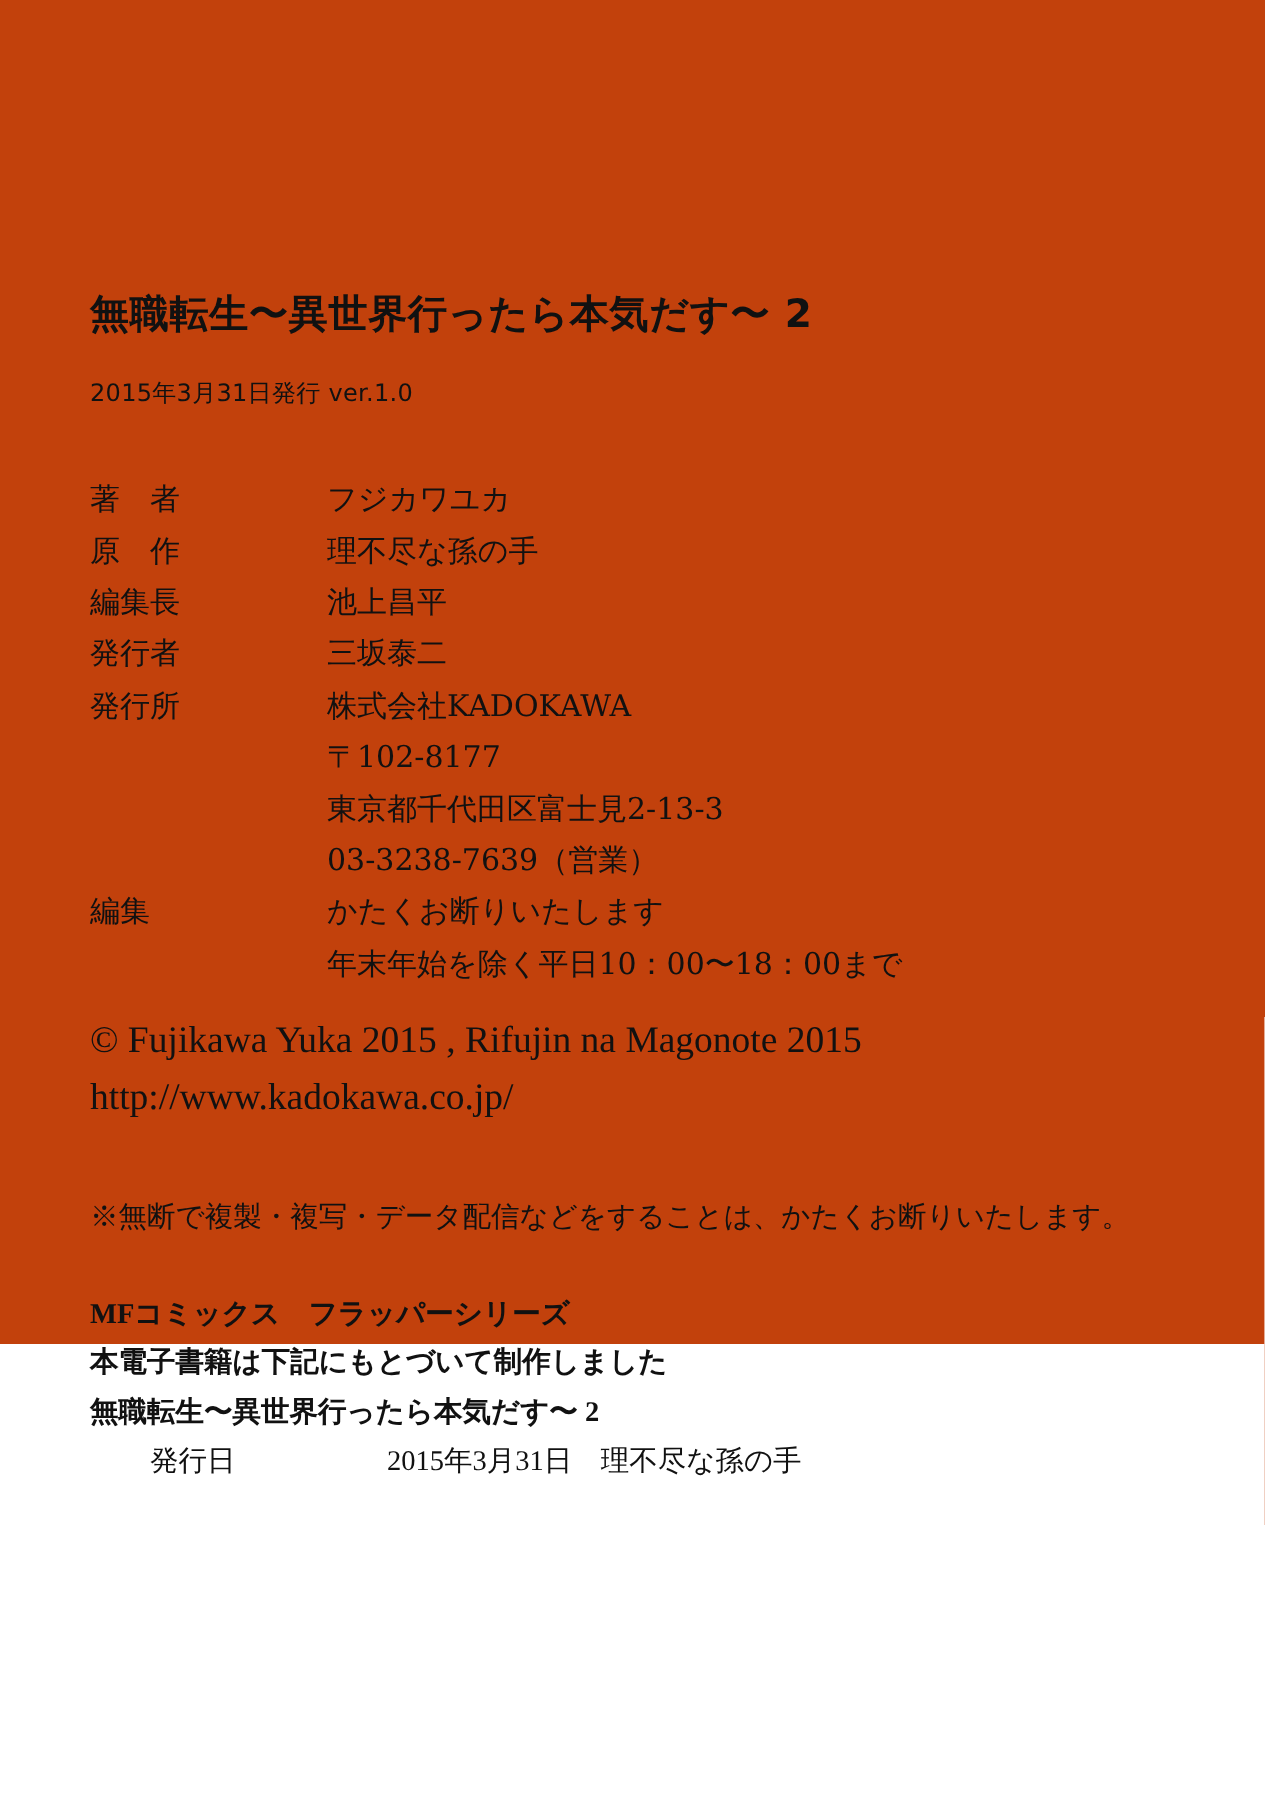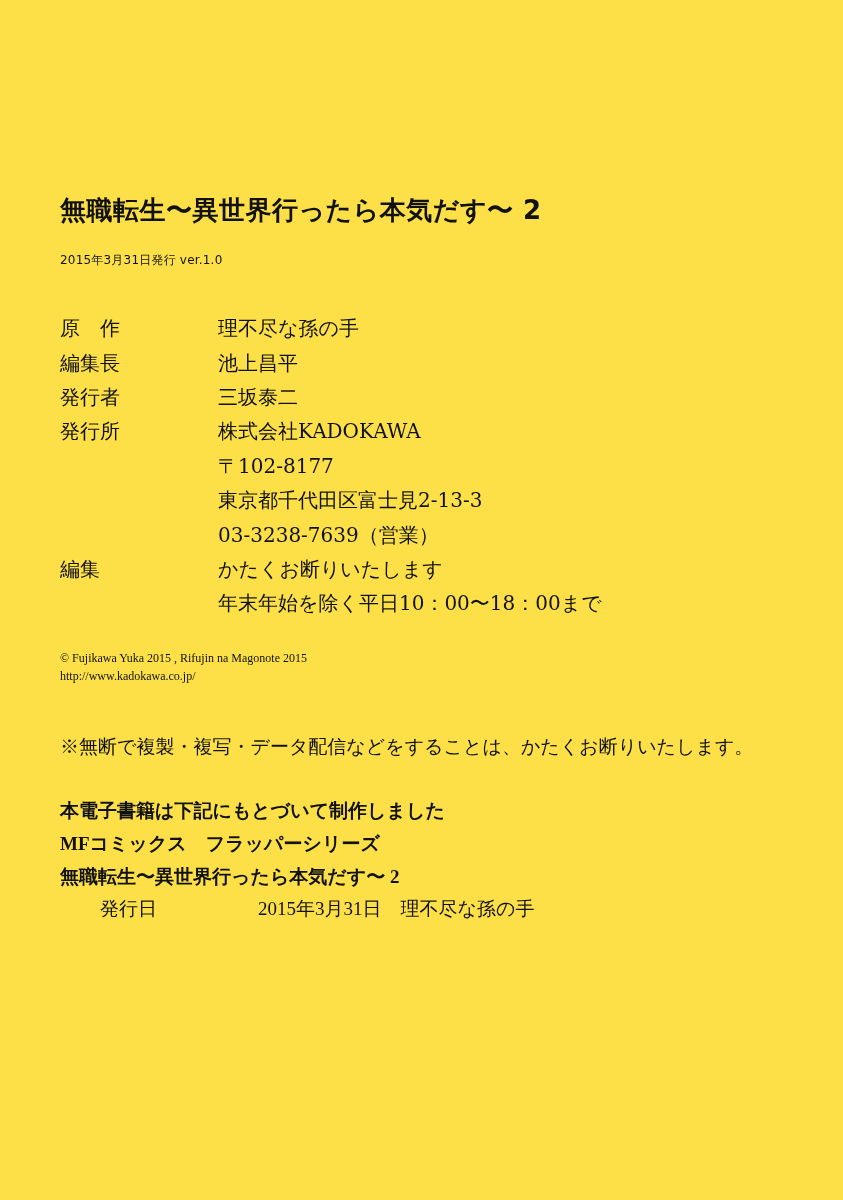--- a/index.html
+++ b/index.html
@@ -13,41 +13,41 @@
     font-family: "Liberation Serif", "DejaVu Serif", serif;
     color: #111111;
     position: relative;
     overflow: hidden;
   }
   .page {
     position: absolute;
     left: 0;
     top: 0;
     width: 843px;
-    height: 1200px;
-    background: #fde047;
+    height: 896px;
+    background: #c2410c;
   }
   .content {
     position: absolute;
     left: 60px;
     top: 195px;
     width: 740px;
   }
   .book-title {
     font-family: "DejaVu Sans", "Liberation Sans", sans-serif;
     font-weight: bold;
     font-size: 26px;
     letter-spacing: 0.5px;
     line-height: 1.2;
     margin: 0 0 26px 0;
     white-space: nowrap;
   }
   .pubdate {
     font-family: "DejaVu Sans", "Liberation Sans", sans-serif;
-    font-size: 12px;
+    font-size: 16px;
     letter-spacing: 0.2px;
     margin: 0 0 42px 0;
   }
   table.colophon {
     border-collapse: collapse;
     margin: 0 0 0 0;
   }
   table.colophon td {
     padding: 0;
     vertical-align: top;
@@ -56,22 +56,22 @@
     white-space: nowrap;
   }
   td.label {
     width: 158px;
     font-family: "DejaVu Serif", "Liberation Serif", serif;
   }
   td.value {
     font-family: "DejaVu Serif", "Liberation Serif", serif;
   }
   .copyright {
-    margin-top: 28px;
-    font-size: 12px;
+    margin-top: 16px;
+    font-size: 25px;
     line-height: 1.5;
   }
   .copyright div {
     white-space: nowrap;
   }
   .notice {
     margin-top: 48px;
     font-size: 19px;
     line-height: 1.5;
     white-space: nowrap;
@@ -100,20 +100,24 @@
 
 <div class="page">
   <div class="content">
 
     <h1 class="book-title">無職転生〜異世界行ったら本気だす〜 2</h1>
 
     <div class="pubdate">2015年3月31日発行 ver.1.0</div>
 
     <table class="colophon">
       <tbody>
+          <tr>
+        <td class="label">著　者</td>
+        <td class="value">フジカワユカ</td>
+      </tr>
       <tr>
         <td class="label">原　作</td>
         <td class="value">理不尽な孫の手</td>
       </tr>
       <tr>
         <td class="label">編集長</td>
         <td class="value">池上昌平</td>
       </tr>
       <tr>
         <td class="label">発行者</td>
@@ -147,22 +151,22 @@
       </table>
 
     <div class="copyright">
       <div>© Fujikawa Yuka 2015 , Rifujin na Magonote 2015</div>
       <div>http://www.kadokawa.co.jp/</div>
     </div>
 
     <div class="notice">※無断で複製・複写・データ配信などをすることは、かたくお断りいたします。</div>
 
     <div class="source-block">
+      <div class="src-bold">MFコミックス　フラッパーシリーズ</div>
       <div class="src-bold">本電子書籍は下記にもとづいて制作しました</div>
-      <div class="src-bold">MFコミックス　フラッパーシリーズ</div>
       <div class="src-bold">無職転生〜異世界行ったら本気だす〜 2</div>
       <div class="src-row">
         <div class="k">発行日</div>
         <div>2015年3月31日　理不尽な孫の手</div>
       </div>
     </div>
 
   </div>
 </div>
 

